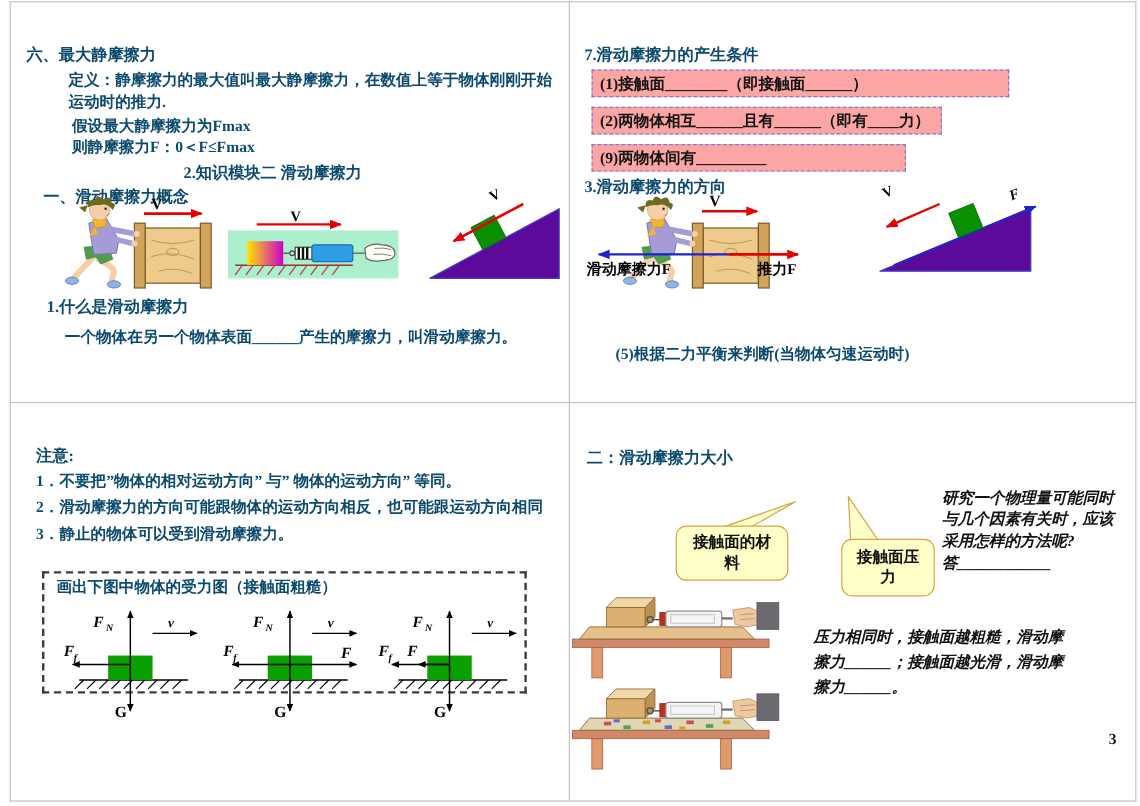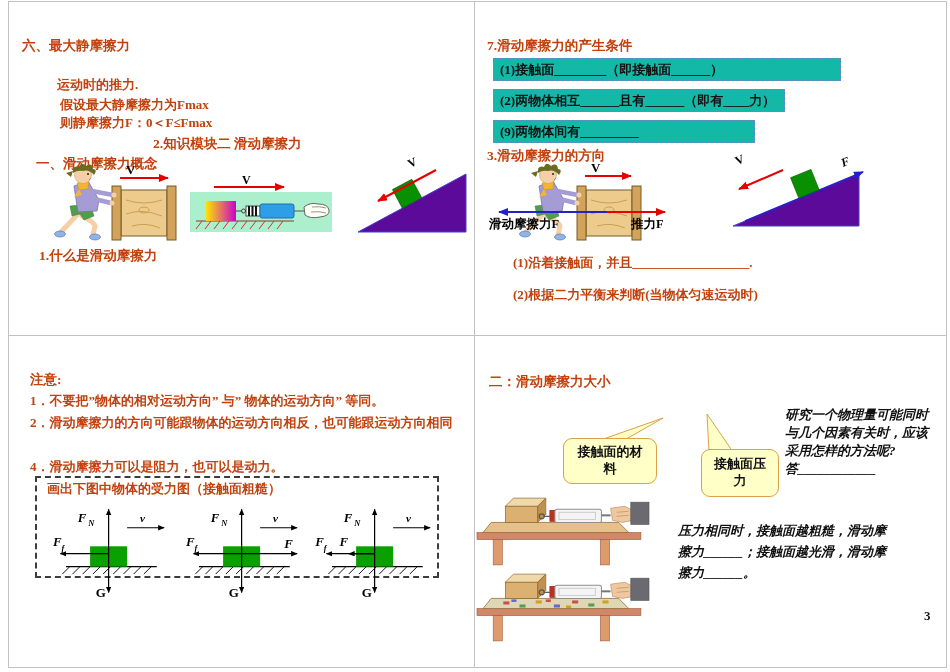--- a/index.html
+++ b/index.html
@@ -1,22 +1,22 @@
 <!DOCTYPE html>
 <html><head>
 <meta charset="utf-8">
 <style>
   html,body{margin:0;padding:0;background:#ffffff;}
   #sheet{position:relative;width:950px;height:672px;background:#fff;overflow:hidden;
          font-family:"Liberation Serif","DejaVu Serif",serif;color:#111;}
   .gridline{position:absolute;background:#c2c2c2;}
   .panel{position:absolute;}
-  .t{position:absolute;white-space:nowrap;font-weight:bold;font-size:13px;line-height:1.15;color:#c2410c;}
+  .t{position:absolute;white-space:nowrap;font-weight:bold;font-size:13px;line-height:1.15;color:#0c4a6e;}
   .h{font-size:13.5px;}
-  .cond{position:absolute;background:#14b8a6;border:1.5px dashed #7d7dd0;
+  .cond{position:absolute;background:#fca5a5;border:1.5px dashed #7d7dd0;
         font-weight:bold;font-size:13px;padding:2px 0 0 6px;white-space:nowrap;box-sizing:border-box;}
   .dashbox{position:absolute;border:2px dashed #3c3c3c;box-sizing:border-box;}
   .callout{position:absolute;background:#ffffc8;border:1.2px solid #d9a24a;border-radius:9px;
            font-weight:bold;font-size:13px;text-align:center;display:flex;align-items:center;
            justify-content:center;line-height:1.3;box-sizing:border-box;padding:2px 8px;}
   .blockline{position:absolute;font-weight:bold;font-size:13px;line-height:1.0;white-space:nowrap;font-style:italic;}
   svg{position:absolute;overflow:visible;}
   svg text{font-family:"Liberation Serif","DejaVu Serif",serif;font-weight:bold;}
   .it{font-style:italic;}
   .pgnum{position:absolute;font-weight:bold;font-size:13px;}
@@ -95,20 +95,21 @@
 
   <div class="gridline" style="left:8px;top:1px;width:939px;height:1px;"></div>
   <div class="gridline" style="left:8px;top:667px;width:939px;height:1px;"></div>
   <div class="gridline" style="left:8px;top:1px;width:1px;height:667px;"></div>
   <div class="gridline" style="left:946px;top:1px;width:1px;height:667px;"></div>
   <div class="gridline" style="left:474px;top:1px;width:1px;height:666px;"></div>
   <div class="gridline" style="left:8px;top:335px;width:938px;height:1px;"></div>
 
   <div class="panel" style="left:8px;top:2px;width:466px;height:333px;">
     <div class="t h" style="left:14px;top:36px;">六、最大静摩擦力</div>
+    <div class="t" style="left:49px;top:58px;">定义：静摩擦力的最大值叫最大静摩擦力，在数值上等于物体刚刚开始</div>
     <div class="t" style="left:49px;top:76px;">运动时的推力.</div>
     <div class="t" style="left:52px;top:96px;">假设最大静摩擦力为Fmax</div>
     <div class="t" style="left:52px;top:114px;">则静摩擦力F：0＜F≤Fmax</div>
     <div class="t h" style="left:145px;top:134px;">2.知识模块二 滑动摩擦力</div>
     <div class="t h" style="left:28px;top:154px;">一、滑动摩擦力概念</div>
 
     <svg style="left:46px;top:162px;" width="135" height="80" viewBox="0 0 135 80">
       <use href="#g-pusher" xlink:href="#g-pusher"></use>
       <line x1="66" y1="14" x2="114" y2="14" stroke="#e60000" stroke-width="2.2" marker-end="url(#ar-red)"></line>
       <text x="72" y="10" font-size="13">V</text>
@@ -140,20 +141,21 @@
     <svg style="left:344px;top:156px;" width="120" height="80" viewBox="0 0 120 80">
       <polygon points="6,74 114,74 114,16" fill="#5c0a99" stroke="#4040cc" stroke-width="1"></polygon>
       <g transform="translate(60,45) rotate(-28)">
         <rect x="-11" y="-21" width="22" height="21" fill="#089000" stroke="#055800" stroke-width="0.6"></rect>
       </g>
       <line x1="84" y1="12" x2="26" y2="43" stroke="#e60000" stroke-width="2.2" marker-end="url(#ar-red)"></line>
       <text x="58" y="10" font-size="12" transform="rotate(-25 58 10)">V</text>
     </svg>
 
     <div class="t h" style="left:31px;top:246px;">1.什么是滑动摩擦力</div>
+    <div class="t" style="left:46px;top:272px;">一个物体在另一个物体表面______产生的摩擦力，叫滑动摩擦力。</div>
   </div>
 
   <div class="panel" style="left:475px;top:2px;width:471px;height:333px;">
     <div class="t h" style="left:12px;top:36px;">7.滑动摩擦力的产生条件</div>
     <div class="cond" style="left:18px;top:56px;width:348px;height:23px;">(1)接触面________（即接触面______）</div>
     <div class="cond" style="left:18px;top:87px;width:292px;height:23px;">(2)两物体相互______且有______（即有____力）</div>
     <div class="cond" style="left:18px;top:118px;width:262px;height:23px;">(9)两物体间有_________</div>
     <div class="t h" style="left:12px;top:146px;">3.滑动摩擦力的方向</div>
 
     <svg style="left:14px;top:158px;" width="195" height="88" viewBox="0 0 195 88">
@@ -170,29 +172,28 @@
       <polygon points="10,72 136,72 136,20" fill="#5c0a99" stroke="#4040cc" stroke-width="1"></polygon>
       <line x1="22" y1="67" x2="140" y2="18" stroke="#2222cc" stroke-width="1.8" marker-end="url(#ar-blue)"></line>
       <g transform="translate(86,40) rotate(-22)">
         <rect x="-11" y="-22" width="22" height="22" fill="#089000" stroke="#055800" stroke-width="0.6"></rect>
       </g>
       <line x1="60" y1="16" x2="16" y2="35" stroke="#e60000" stroke-width="2" marker-end="url(#ar-red)"></line>
       <text x="14" y="11" font-size="12" transform="rotate(-22 14 11)">V</text>
       <text x="120" y="13" font-size="12" class="it" transform="rotate(-22 120 13)">F</text>
     </svg>
 
-    <div class="t" style="left:38px;top:254px;">(1)沿着接触面，并且__________________.</div>
-    <div class="t" style="left:38px;top:286px;">(2)根据二力平衡来判断(当物体匀速运动时)</div>
+    <div class="t" style="left:38px;top:286px;">(5)根据二力平衡来判断(当物体匀速运动时)</div>
   </div>
 
   <div class="panel" style="left:8px;top:336px;width:466px;height:331px;">
     <div class="t h" style="left:22px;top:36px;">注意:</div>
     <div class="t" style="left:22px;top:58px;">1．不要把”物体的相对运动方向” 与” 物体的运动方向” 等同。</div>
     <div class="t" style="left:22px;top:80px;">2．滑动摩擦力的方向可能跟物体的运动方向相反，也可能跟运动方向相同</div>
-    <div class="t" style="left:22px;top:124px;">4．滑动摩擦力可以是阻力，也可以是动力。</div>
+    <div class="t" style="left:22px;top:102px;">3．静止的物体可以受到滑动摩擦力。</div>
 
     <div class="dashbox" style="left:27px;top:140px;width:404px;height:102px;">
       <div class="t" style="left:10px;top:4px;">画出下图中物体的受力图（接触面粗糙）</div>
 
       <svg style="left:10px;top:22px;" width="126" height="100" viewBox="0 0 135 108">
         <line x1="20" y1="72" x2="118" y2="72" stroke="#000" stroke-width="1.2"></line>
         <path d="M24,72 l-8,8 M35,72 l-8,8 M46,72 l-8,8 M57,72 l-8,8 M68,72 l-8,8 M79,72 l-8,8 M90,72 l-8,8 M101,72 l-8,8 M112,72 l-8,8" stroke="#000" stroke-width="1"></path>
         <rect x="46" y="50" width="40" height="22" fill="#0aa000"></rect>
         <line x1="66" y1="58" x2="66" y2="10" stroke="#000" stroke-width="1.3" marker-end="url(#ar-k)"></line>
         <line x1="66" y1="58" x2="66" y2="100" stroke="#000" stroke-width="1.3" marker-end="url(#ar-k)"></line>

